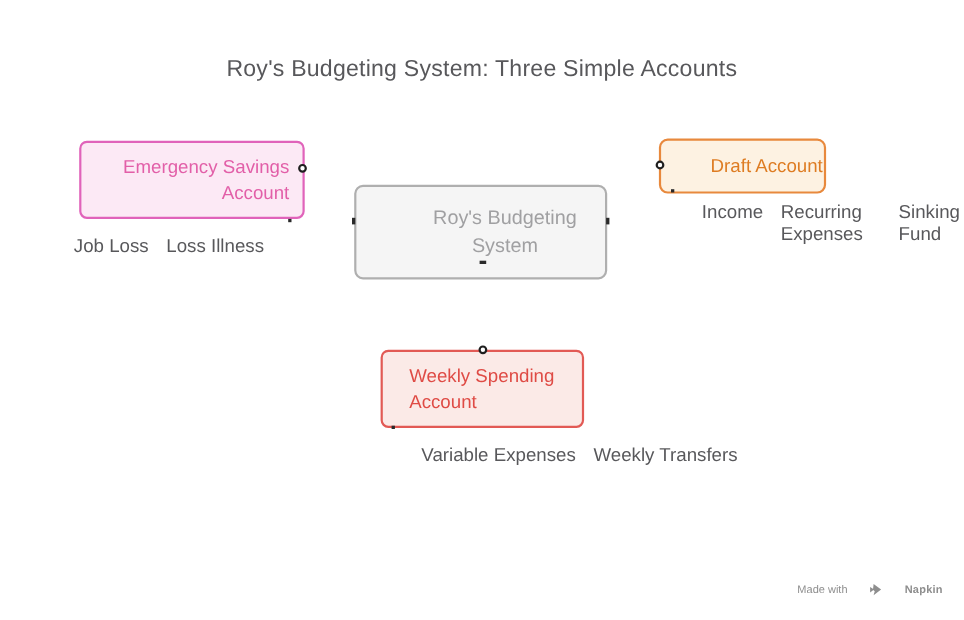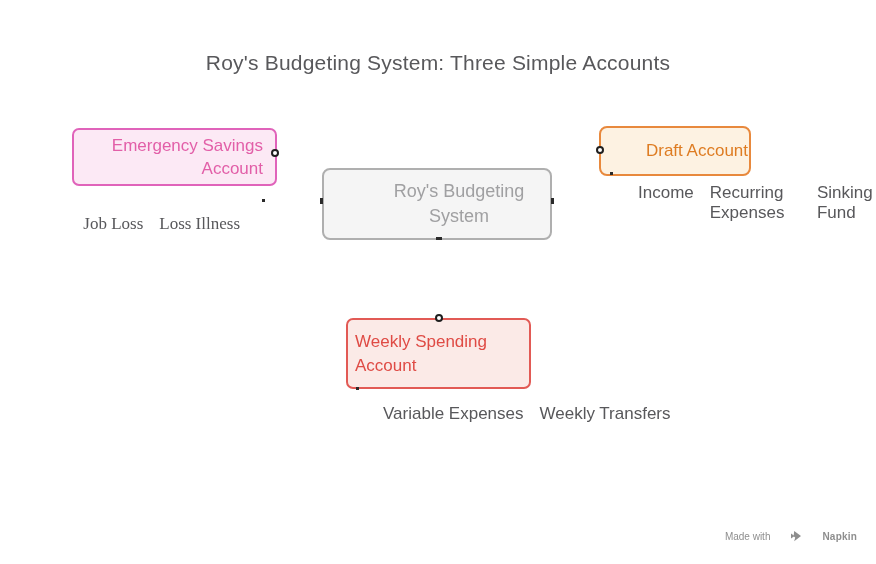--- a/index.html
+++ b/index.html
@@ -26,59 +26,59 @@
     position: absolute;
     box-sizing: border-box;
     display: flex;
     align-items: center;
     border: 2px solid;
     line-height: 1.38;
     padding-left: 44px;
   }
 
   .node-emergency {
-    left: 72px; top: 128px; width: 205px; height: 58px;
+    left: 72px; top: 128px; width: 205px; height: 71px;
     border-color: #E063BA; background: #FCE9F5; color: #E25FA8;
     border-radius: 7px;
     justify-content: flex-end; text-align: right;
     padding: 0 12px; font-size: 17px;
   }
   .node-center {
-    left: 322px; top: 168px; width: 230px; height: 72px;
+    left: 322px; top: 168px; width: 230px; height: 86px;
     border-color: #AFAFAF; background: #F5F5F5; color: #A0A0A2;
     border-radius: 8px;
     justify-content: center; text-align: center;
     font-size: 18px;
   }
   .node-center .label { max-width: 160px; }
   .node-draft {
     left: 599px; top: 126px; width: 152px; height: 50px;
     border-color: #E8893D; background: #FDF2E2; color: #DE7C22;
     border-radius: 8px;
     justify-content: center; text-align: center;
     font-size: 17px;
   }
   .node-weekly {
     left: 346px; top: 318px; width: 185px; height: 71px;
     border-color: #E25A55; background: #FBEAE7; color: #DF4B45;
     border-radius: 7px;
     justify-content: flex-start; text-align: left;
-    padding: 0 7px; font-size: 17px;
+    padding: 0 24px; font-size: 17px;
   }
 
   .items {
     position: absolute;
     display: flex;
     flex-direction: row;
     gap: 16px;
     font-size: 17px;
     color: #58585B;
   }
   .items > div { height: 20px; line-height: 20px; }
-  .items-emergency { right: 636px; top: 214px; align-items: flex-end; text-align: right; font-family: Liberation Serif, serif; }
+  .items-emergency { right: 636px; top: 214px; align-items: flex-end; text-align: right; }
   .items-draft     { left: 638px;  top: 183px; align-items: flex-start; }
   .items-weekly    { left: 383px;  top: 404px; align-items: flex-start; }
 
   .port {
     position: absolute;
     width: 8px; height: 8px;
     box-sizing: border-box;
     border-radius: 50%;
     background: #ffffff;
     border: 2px solid #1F1F1F;

